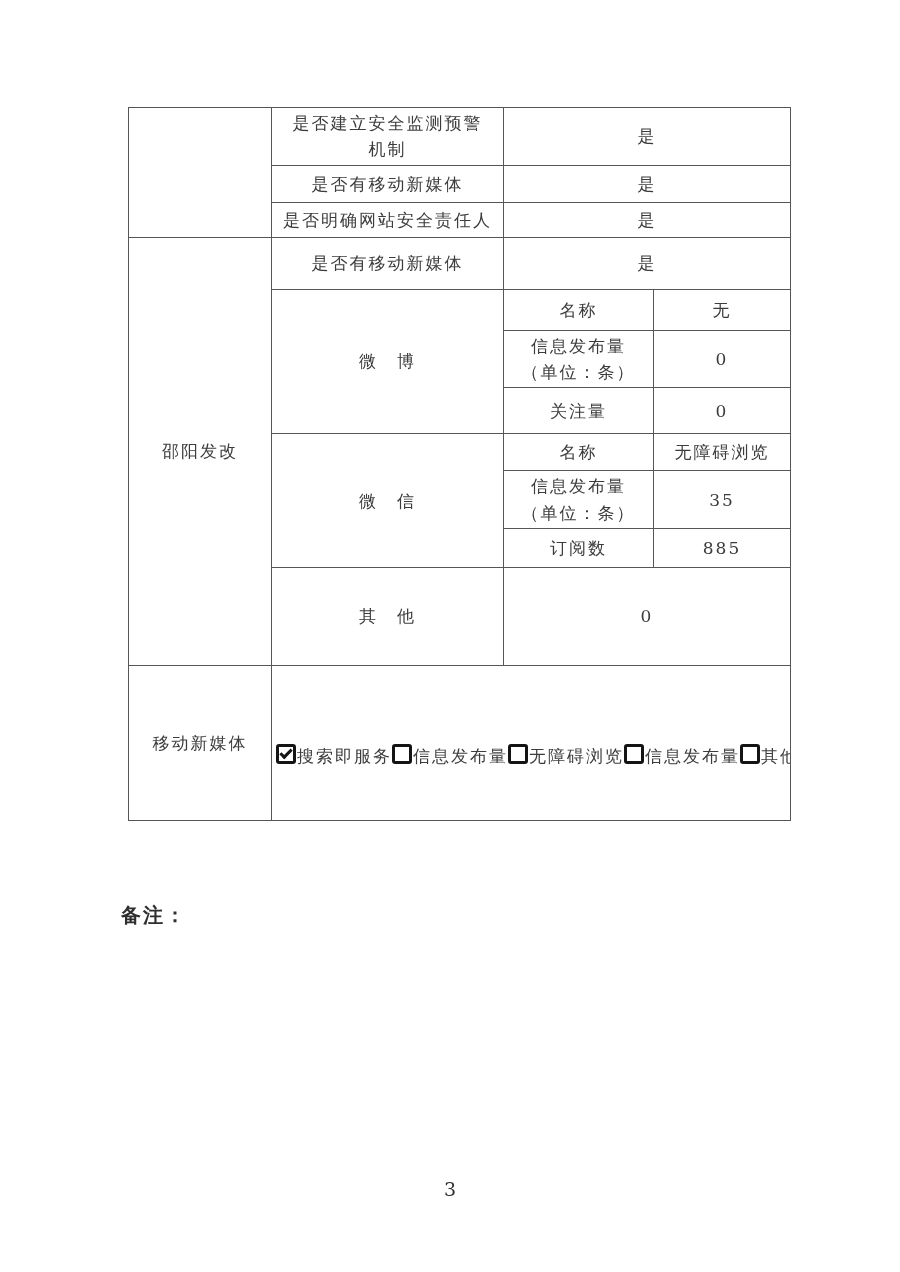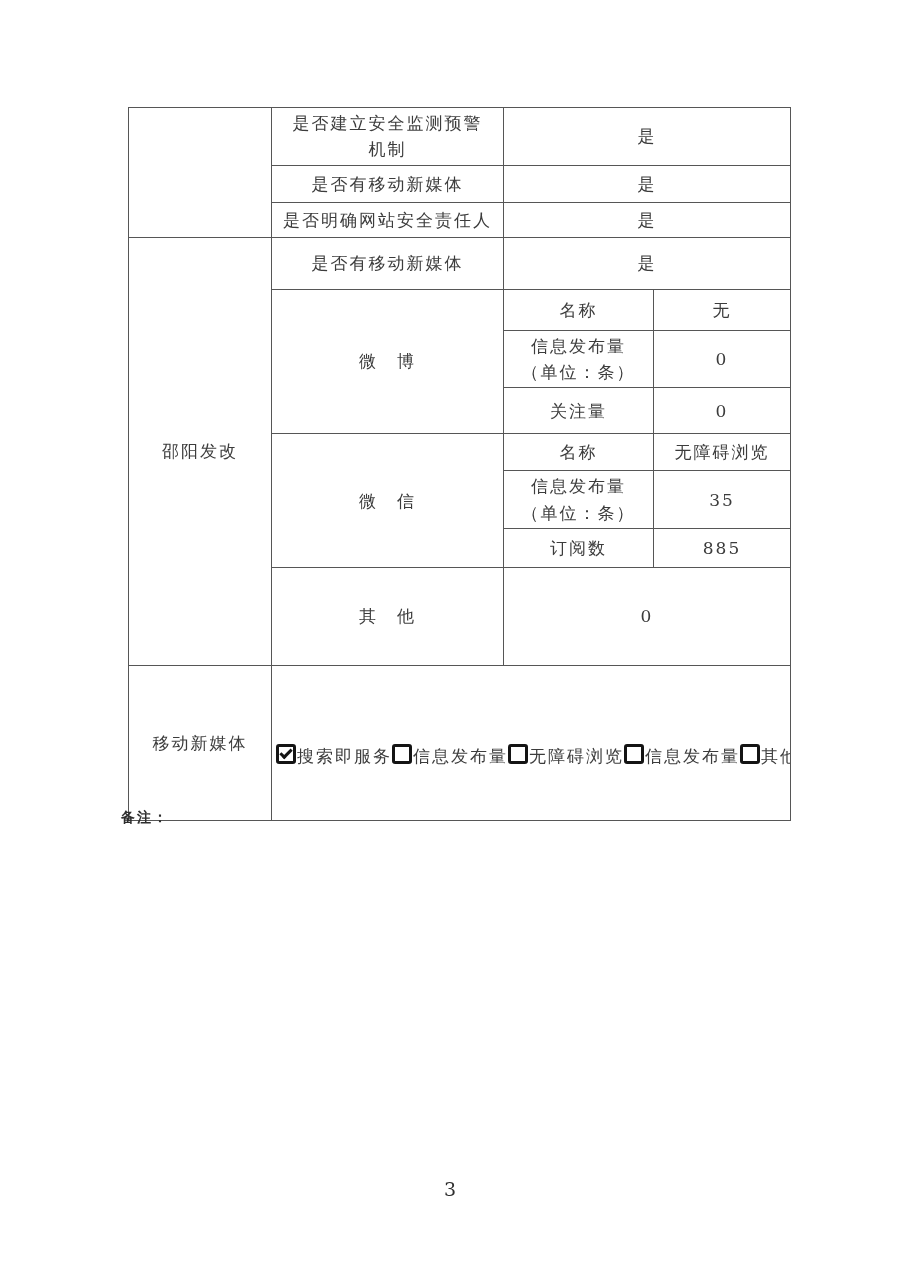--- a/index.html
+++ b/index.html
@@ -58,22 +58,22 @@
     top: 2px;
     width: 9px;
     height: 4px;
     border-left: 3px solid #141414;
     border-bottom: 3px solid #141414;
     transform: rotate(-45deg);
   }
   .notes {
     position: absolute;
     left: 121px;
-    top: 809px;
-    font-size: 14px;
+    top: 902px;
+    font-size: 20px;
     font-weight: bold;
     letter-spacing: 2px;
     color: #2e2e2e;
   }
   .pageno {
     position: absolute;
     left: 0;
     right: 0;
     top: 1178px;
     text-align: center;

